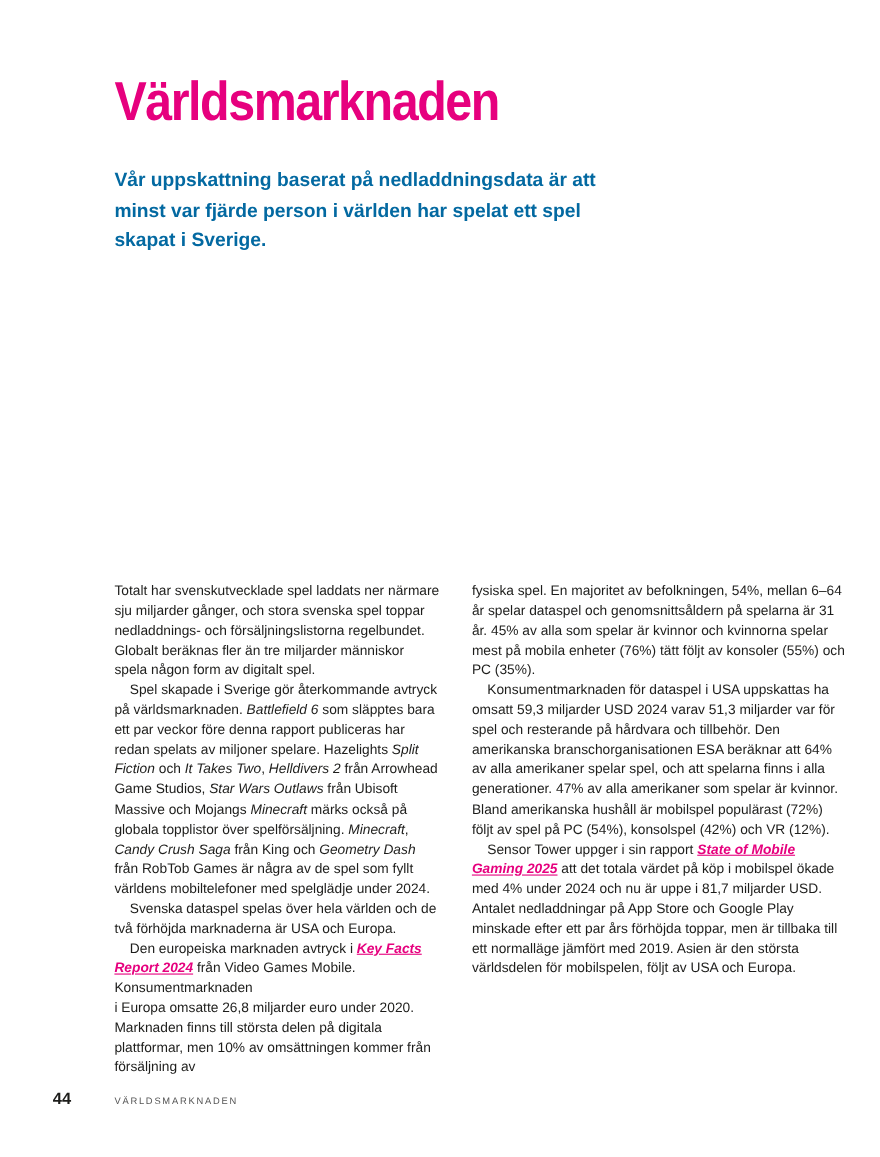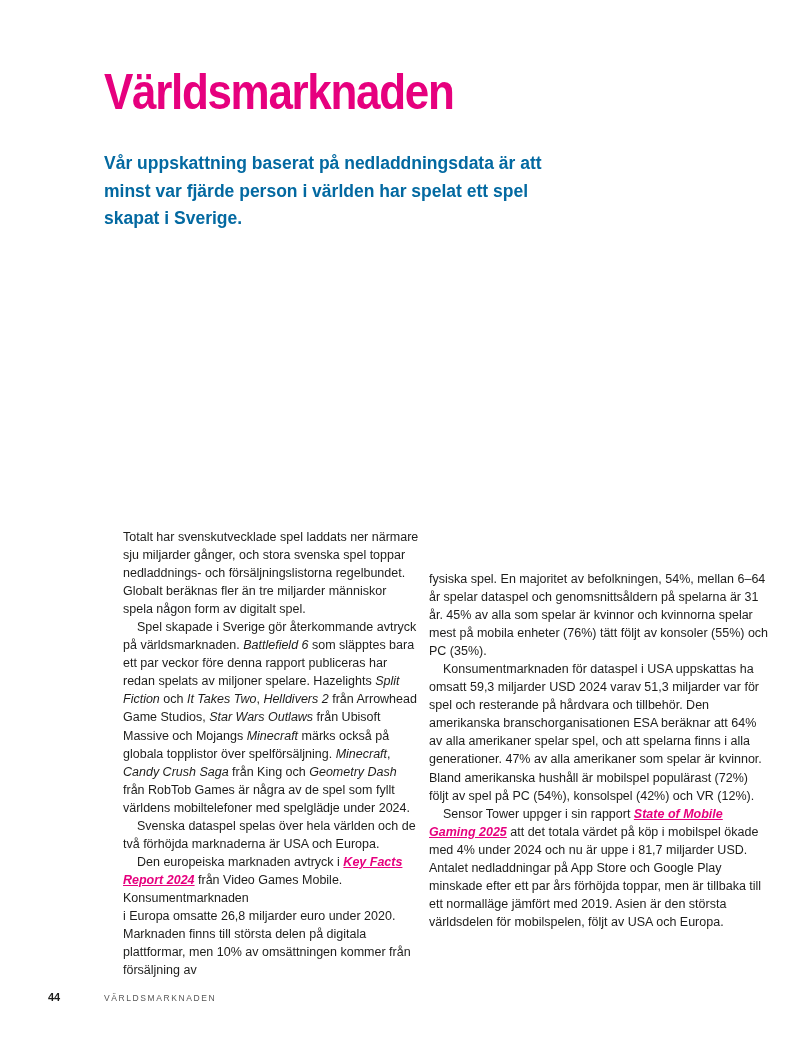--- a/index.html
+++ b/index.html
@@ -48,22 +48,22 @@
       width: 665px;
       display: flex;
       justify-content: space-between;
     }
     .col {
       font-family: "Liberation Sans", sans-serif;
       font-size: 12.5px;
       line-height: 18.05px;
       color: #1d1d1b;
     }
-    .col-left { width: 296px; margin-left: 19px; }
-    .col-right { width: 340px; margin-top: 42px; }
+    .col-left { width: 296px; }
+    .col-right { width: 340px; }
     .col p {
       margin: 0;
       text-indent: 14px;
     }
     .col p.first { text-indent: 0; }
     .col p.cont { text-indent: 0; }
     .col em { }
     .col a {
       color: #e6007e;
       font-weight: bold;
@@ -72,21 +72,21 @@
     }
     .footer {
       position: absolute;
       top: 991px;
       left: 48px;
       display: flex;
       align-items: baseline;
       font-family: "Liberation Sans", sans-serif;
     }
     .page-number {
-      font-size: 11px;
+      font-size: 15px;
       font-weight: bold;
       color: #1d1d1b;
       width: 56px;
     }
     .running-head {
       font-size: 8.5px;
       letter-spacing: 1.6px;
       color: #555555;
     }
   </style>

